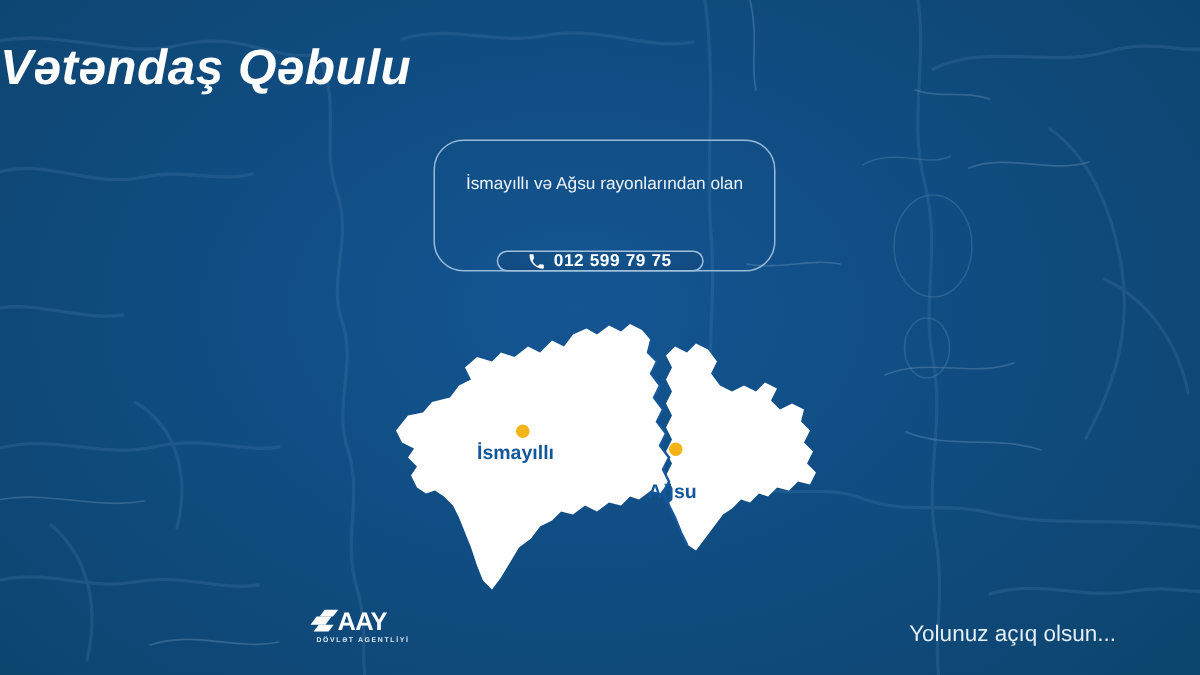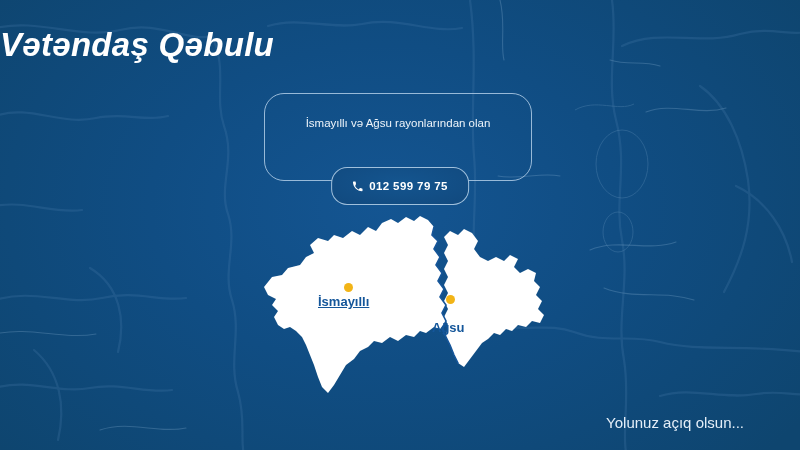--- a/index.html
+++ b/index.html
@@ -40,23 +40,23 @@
     font-size: 33px;
     font-weight: bold;
     letter-spacing: 0.3px;
     z-index: 6;
     font-style: italic;
   }
 
   
   #info-card {
     position: absolute;
-    left: 264px;
+    left: 289px;
     top: 93px;
-    width: 268px;
+    width: 228px;
     height: 88px;
     border: 1.2px solid rgba(176,205,230,0.85);
     border-radius: 20px;
     z-index: 5;
   }
   #info-card-text {
     position: absolute;
     left: 0; right: 0;
     top: 20px;
     text-align: center;
@@ -69,21 +69,21 @@
 
   #phone-pill {
     position: absolute;
     left: 50%;
     top: 167px;
     transform: translateX(-50%);
     display: flex;
     align-items: flex-end;
     justify-content: center;
     gap: 6px;
-    padding: 12px 20px;
+    padding: 0 20px;
     border: 1.2px solid rgba(176,205,230,0.9);
     border-radius: 16px;
     background:
       radial-gradient(ellipse at 50% 40%, #14558f 0%, #11497e 100%);
     z-index: 7;
   }
   #phone-icon { display:block; }
   #phone-number {
     color: #ffffff;
     font-size: 11.5px;
@@ -103,21 +103,21 @@
   }
 
   .city-label {
     position: absolute;
     color: #14569a;
     font-size: 13px;
     font-weight: bold;
     white-space: nowrap;
     z-index: 5;
   }
-  #label-ismayilli { left: 318px; top: 294px; text-decoration: underline; }
+  #label-ismayilli { left: 318px; top: 294px; }
   #label-agsu      { left: 432px; top: 320px; }
 
   .city-dot {
     position: absolute;
     width: 9px; height: 9px;
     border-radius: 50%;
     background: #f2b417;
     z-index: 5;
   }
   #dot-ismayilli { left: 344px; top: 283px; }
@@ -218,16 +218,27 @@
       <path fill="none" stroke="#16569a" stroke-width="1.6" stroke-linecap="round" d="M186 22 L184 30 L190 36 L186 44 L192 52 L188 60 L194 68 L190 76 L196 84 L192 92 L198 100 L194 108 L198 116 L194 124 L198 132 L202 140 L206 150 L210 158"></path>
     </svg>
   </div>
 
   <div class="city-dot" id="dot-ismayilli"></div>
   <div class="city-label" id="label-ismayilli">İsmayıllı</div>
 
   <div class="city-dot" id="dot-agsu"></div>
   <div class="city-label" id="label-agsu">Ağsu</div>
 
+  <div id="logo">
+    <svg id="logo-mark" width="72" height="20" viewBox="0 0 144 40">
+      <g fill="#ffffff">
+        <path d="M2 27 L22 27 L30 16 L10 16 Z"></path>
+        <path d="M6 36 L26 36 L33 27 L13 27 Z"></path>
+        <path d="M14 16 L32 16 L39 7 L21 7 Z"></path>
+      </g>
+      <text x="38" y="34" font-family="Liberation Sans, sans-serif" font-size="34" font-weight="bold" fill="#ffffff" letter-spacing="-1">AAY</text>
+    </svg>
+    <div id="logo-sub">DÖVLƏT AGENTLİYİ</div>
+  </div>
 
   <div id="tagline">Yolunuz açıq olsun...</div>
 
 </div>
 
 </body></html>

